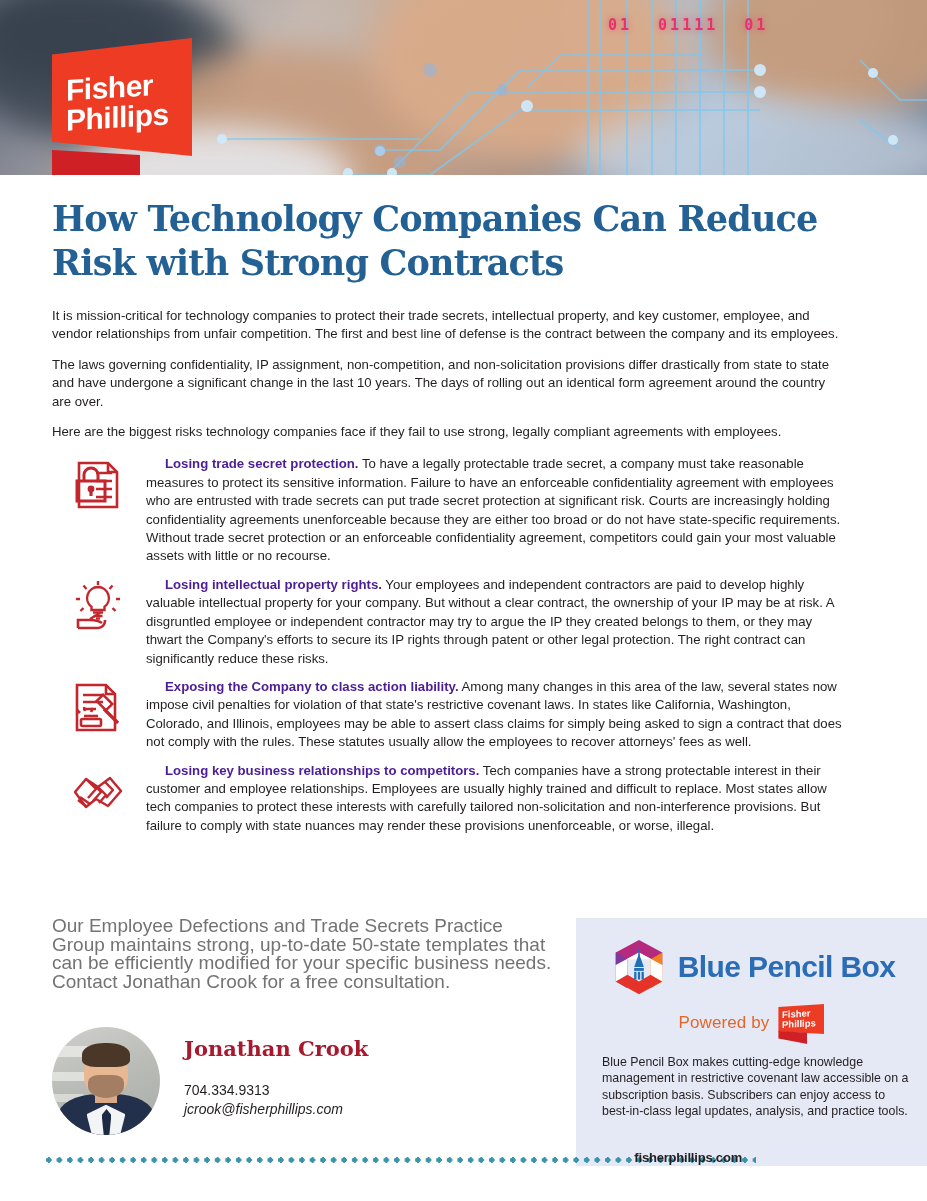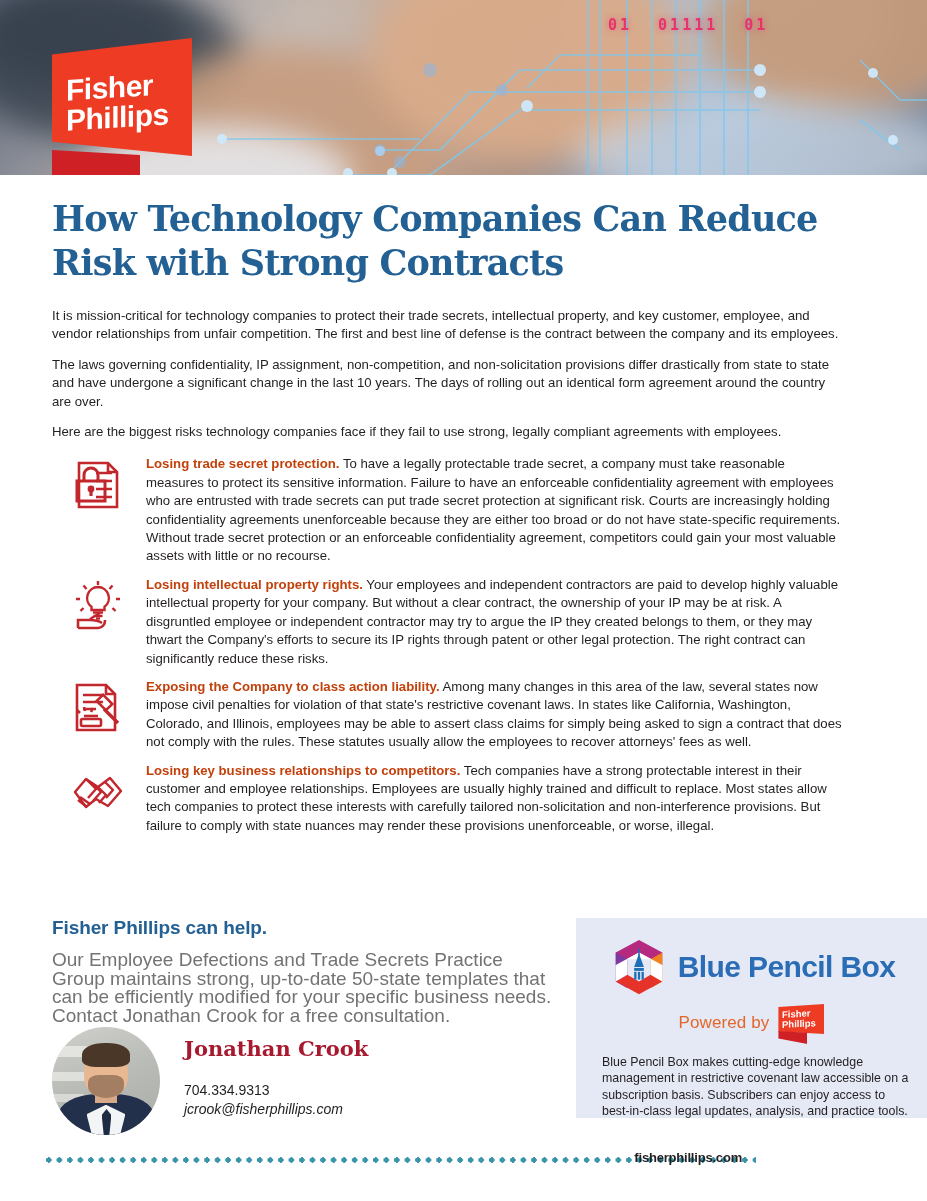--- a/index.html
+++ b/index.html
@@ -67,21 +67,21 @@
   p.intro + p.intro{padding-top:12px;}
   
   .risks{padding:14px 0 0 0;}
   .risk{display:flex;align-items:flex-start;padding:0 82px 0 72px;margin-bottom:10px;}
   .risk .ic{flex:0 0 58px;width:58px;padding-top:4px;}
   .risk .ic svg{display:block;width:52px;height:52px;}
   .risk .txt{
     flex:1 1 auto;padding-left:16px;
     font-size:13.2px;line-height:18.4px;color:#231f20;
   }
-  .risk .txt b{font-weight:700;color:#c2410c;}
+  .risk .txt b{font-weight:700;color:#4c1d95;margin-left:19px;}
   
   .help{position:absolute;left:52px;top:742px;width:505px;}
   .help h2{
     margin:0 0 12px 0;font-size:19px;line-height:22px;font-weight:700;color:#236093;
     letter-spacing:-.1px;
   }
   .help p{margin:0;font-size:19px;line-height:18.5px;color:#737373;}
   .bio{position:absolute;left:52px;top:852px;width:505px;display:flex;align-items:flex-start;}
   .bio .avatar{
     flex:0 0 108px;width:108px;height:108px;border-radius:50%;overflow:hidden;position:relative;
@@ -115,21 +115,21 @@
   .bio .info{flex:1 1 auto;padding-left:24px;padding-top:10px;}
   .bio .name{
     font-family:"DejaVu Serif", serif;font-weight:700;font-size:21px;line-height:24px;color:#a6192e;
     margin-bottom:20px;
   }
   .bio .role{font-size:14px;font-weight:700;line-height:19px;color:#231f20;}
   .bio .phone{font-size:14px;line-height:19px;color:#231f20;}
   .bio .email{font-size:14px;line-height:19px;color:#231f20;font-style:italic;}
   
   .bpb{
-    position:absolute;left:576px;top:743px;width:351px;height:200px;background:#e4e9f5;
+    position:absolute;left:576px;top:743px;width:351px;height:248px;background:#e4e9f5;
   }
   .bpb .logo-row{display:flex;align-items:center;justify-content:center;padding-top:18px;}
   .bpb .hexicon{width:62px;height:62px;}
   .bpb .bpb-word{
     font-size:30px;font-weight:700;color:#2a6cb5;letter-spacing:-.6px;padding-left:8px;
   }
   .bpb .powered{
     display:flex;align-items:center;justify-content:center;padding-top:6px;
   }
   .bpb .powered .pw{font-size:17px;color:#e4662a;letter-spacing:.1px;}
@@ -320,21 +320,20 @@
         </svg>
       </div>
       <div class="txt">
         <b>Losing key business relationships to competitors.</b><span> Tech companies have a strong protectable interest in their customer and employee relationships. Employees are usually highly trained and difficult to replace. Most states allow tech companies to protect these interests with carefully tailored non-solicitation and non-interference provisions. But failure to comply with state nuances may render these provisions unenforceable, or worse, illegal.</span>
       </div>
     </div>
 
   </div>
 
   <div class="help">
-    <h2>Fisher Phillips can help.</h2>
     <p>Our Employee Defections and Trade Secrets Practice Group maintains strong, up-to-date 50-state templates that can be efficiently modified for your specific business needs. Contact Jonathan Crook for a free consultation.</p>
   </div>
 
   <div class="bio">
     <div class="avatar">
       <div class="bg1"></div>
         <div class="bg2"></div>
         <div class="bg3"></div>
       <div class="suit"></div>
       <div class="shirt"></div>

